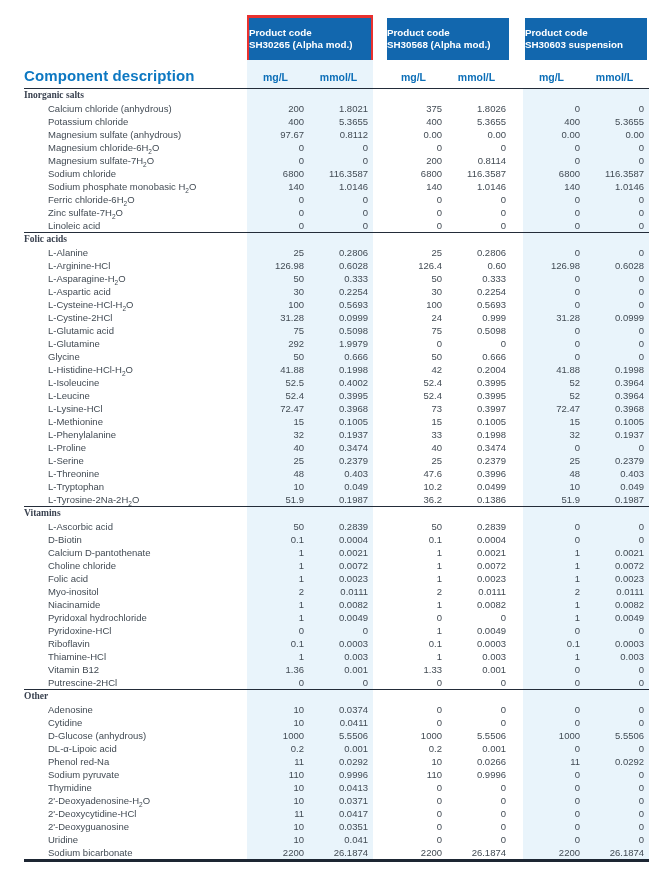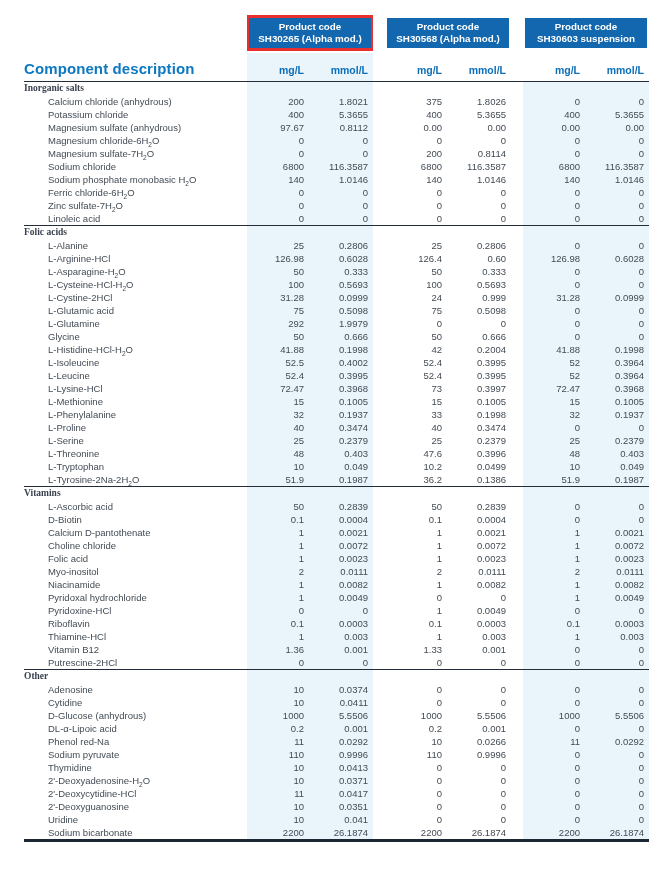--- a/index.html
+++ b/index.html
@@ -9,29 +9,29 @@
   }
   .twrap{padding:15px 0 0 24px;}
   table{border-collapse:collapse;table-layout:fixed;width:625px;}
   td{
     padding:0;height:13px;line-height:13px;font-size:9.5px;color:#424b54;
     vertical-align:middle;white-space:nowrap;overflow:hidden;
   }
   
   tr.hdr-products td{height:35px;vertical-align:top;padding-top:3px;}
   .pbox{
-    height:30px;margin:0 2px;background:#1267ae;color:#ffffff;font-weight:bold;
-    font-size:9.8px;line-height:12.5px;text-align:center;
+    height:42px;margin:0 2px;background:#1267ae;color:#ffffff;font-weight:bold;
+    font-size:9.8px;line-height:12.5px;
     display:flex;flex-direction:column;justify-content:center;
   }
   .pbox.hl{outline:3px solid #e8312f;}
   
   tr.hdr-units td{height:24px;vertical-align:bottom;padding-bottom:4px;}
   .comp-label{font-size:15px;font-weight:bold;color:#0d78c2;letter-spacing:0.1px;}
-  td.unit{font-size:10.5px;font-weight:bold;color:#0d6fb8;text-align:right;padding-right:5px;}
+  td.unit{font-size:10.5px;font-weight:bold;color:#0d6fb8;text-align:center;padding-right:5px;}
   
   td.val{text-align:right;padding-right:5px;}
   td.shade{background:#e9f4fb;}
   tr.section td{border-top:1.6px solid #232c39;font-family:Liberation Serif, serif;}
   td.section-title{font-weight:bold;color:#3a4250;}
   td.item-name{padding-left:24px;}
   tr.lastrow td{border-bottom:3px solid #1d2633;}
   sub{font-size:6.5px;line-height:0;}
 </style>
 </head>
@@ -252,20 +252,31 @@
             <td class="val shade">50</td>
             <td class="val shade">0.333</td>
             <td></td>
             <td class="val">50</td>
             <td class="val">0.333</td>
             <td></td>
             <td class="val shade">0</td>
             <td class="val shade">0</td>
           </tr>
           <tr>
+            <td class="item-name">L-Aspartic acid</td>
+            <td class="val shade">30</td>
+            <td class="val shade">0.2254</td>
+            <td></td>
+            <td class="val">30</td>
+            <td class="val">0.2254</td>
+            <td></td>
+            <td class="val shade">0</td>
+            <td class="val shade">0</td>
+          </tr>
+          <tr>
             <td class="item-name">L-Cysteine-HCl-H<sub>2</sub>O</td>
             <td class="val shade">100</td>
             <td class="val shade">0.5693</td>
             <td></td>
             <td class="val">100</td>
             <td class="val">0.5693</td>
             <td></td>
             <td class="val shade">0</td>
             <td class="val shade">0</td>
           </tr>

